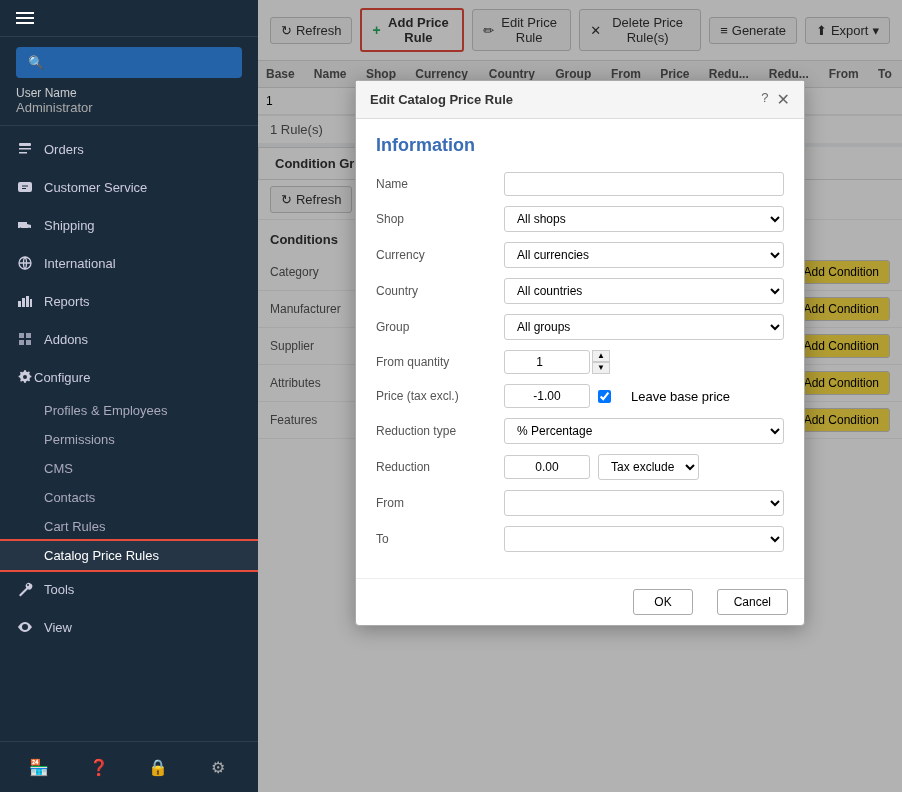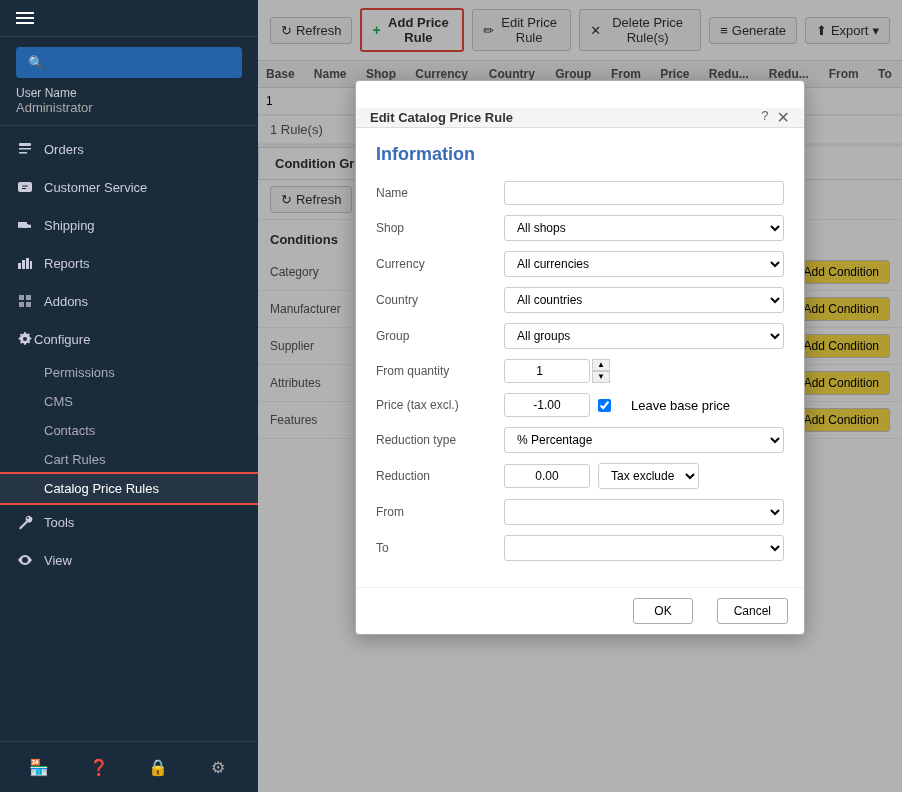--- a/index.html
+++ b/index.html
@@ -228,24 +228,23 @@
       background: #fff;
       border: 1px solid #aaa;
       border-radius: 4px;
       width: 450px;
       box-shadow: 0 4px 20px rgba(0,0,0,0.3);
     }
     .modal-header {
       display: flex;
       align-items: center;
       justify-content: space-between;
-      padding: 0 14px;
+      padding: 9px 14px;
       border-bottom: 1px solid #ddd;
       background: #f5f5f5;
-      margin-top: 27px;
     }
     .modal-title { font-size: 13px; font-weight: bold; color: #333; }
     .modal-header-icons { display: flex; gap: 8px; color: #666; }
     .modal-close { cursor: pointer; font-size: 16px; color: #666; }
     .modal-body { padding: 16px 20px; }
     .modal-section-title {
       font-size: 18px;
       color: #3a6db5;
       margin-bottom: 16px;
       font-weight: bold;
@@ -360,20 +359,29 @@
       <span class="nav-icon">
         <svg width="16" height="16" viewBox="0 0 16 16" fill="currentColor">
             <path d="M1 5h9v6H1zM10 7l4 1v3h-4z"></path>
             <circle cx="3.5" cy="12" r="1.5" fill="#1a2b3c"></circle>
             <circle cx="12" cy="12" r="1.5" fill="#1a2b3c"></circle>
           </svg>
       </span>
       <span>Shipping</span>
     </div>
 
+    <div class="nav-item">
+      <span class="nav-icon">
+        <svg width="16" height="16" viewBox="0 0 16 16" fill="none" stroke="currentColor" stroke-width="1.3">
+            <circle cx="8" cy="8" r="6"></circle>
+            <path d="M8 2c-2 2-2 10 0 12M8 2c2 2 2 10 0 12M2 8h12"></path>
+          </svg>
+      </span>
+      <span>International</span>
+    </div>
 
     <div class="nav-item">
       <span class="nav-icon">
         <svg width="16" height="16" viewBox="0 0 16 16" fill="currentColor">
             <rect x="1" y="8" width="3" height="6"></rect>
             <rect x="5" y="5" width="3" height="9"></rect>
             <rect x="9" y="3" width="3" height="11"></rect>
             <rect x="13" y="6" width="2" height="8"></rect>
           </svg>
       </span>
@@ -392,20 +400,23 @@
     <div class="nav-section-label">
       <span class="nav-icon">
         <svg width="16" height="16" viewBox="0 0 16 16" fill="currentColor">
             <path d="M8 1a1 1 0 011 1v.5a5 5 0 011.7.7l.35-.35a1 1 0 011.42 1.42l-.35.35A5 5 0 0113 6.5H13.5a1 1 0 010 2H13a5 5 0 01-.7 1.7l.35.35a1 1 0 01-1.42 1.42l-.35-.35A5 5 0 019 12.5V13a1 1 0 01-2 0v-.5a5 5 0 01-1.7-.7l-.35.35a1 1 0 01-1.42-1.42l.35-.35A5 5 0 013 8.5H2.5a1 1 0 010-2H3a5 5 0 01.7-1.7l-.35-.35A1 1 0 014.77 3.03l.35.35A5 5 0 017 2.5V2a1 1 0 011-1zm0 5a2 2 0 100 4 2 2 0 000-4z"></path>
           </svg>
       </span>
       <span>Configure</span>
     </div>
 
     <div>
+      <div class="nav-sub-item">
+        <span>Profiles &amp; Employees</span>
+      </div>
       <div class="nav-sub-item">
         <span>Permissions</span>
       </div>
       <div class="nav-sub-item">
         <span>CMS</span>
       </div>
       <div class="nav-sub-item">
         <span>Contacts</span>
       </div>
       <div class="nav-sub-item">

